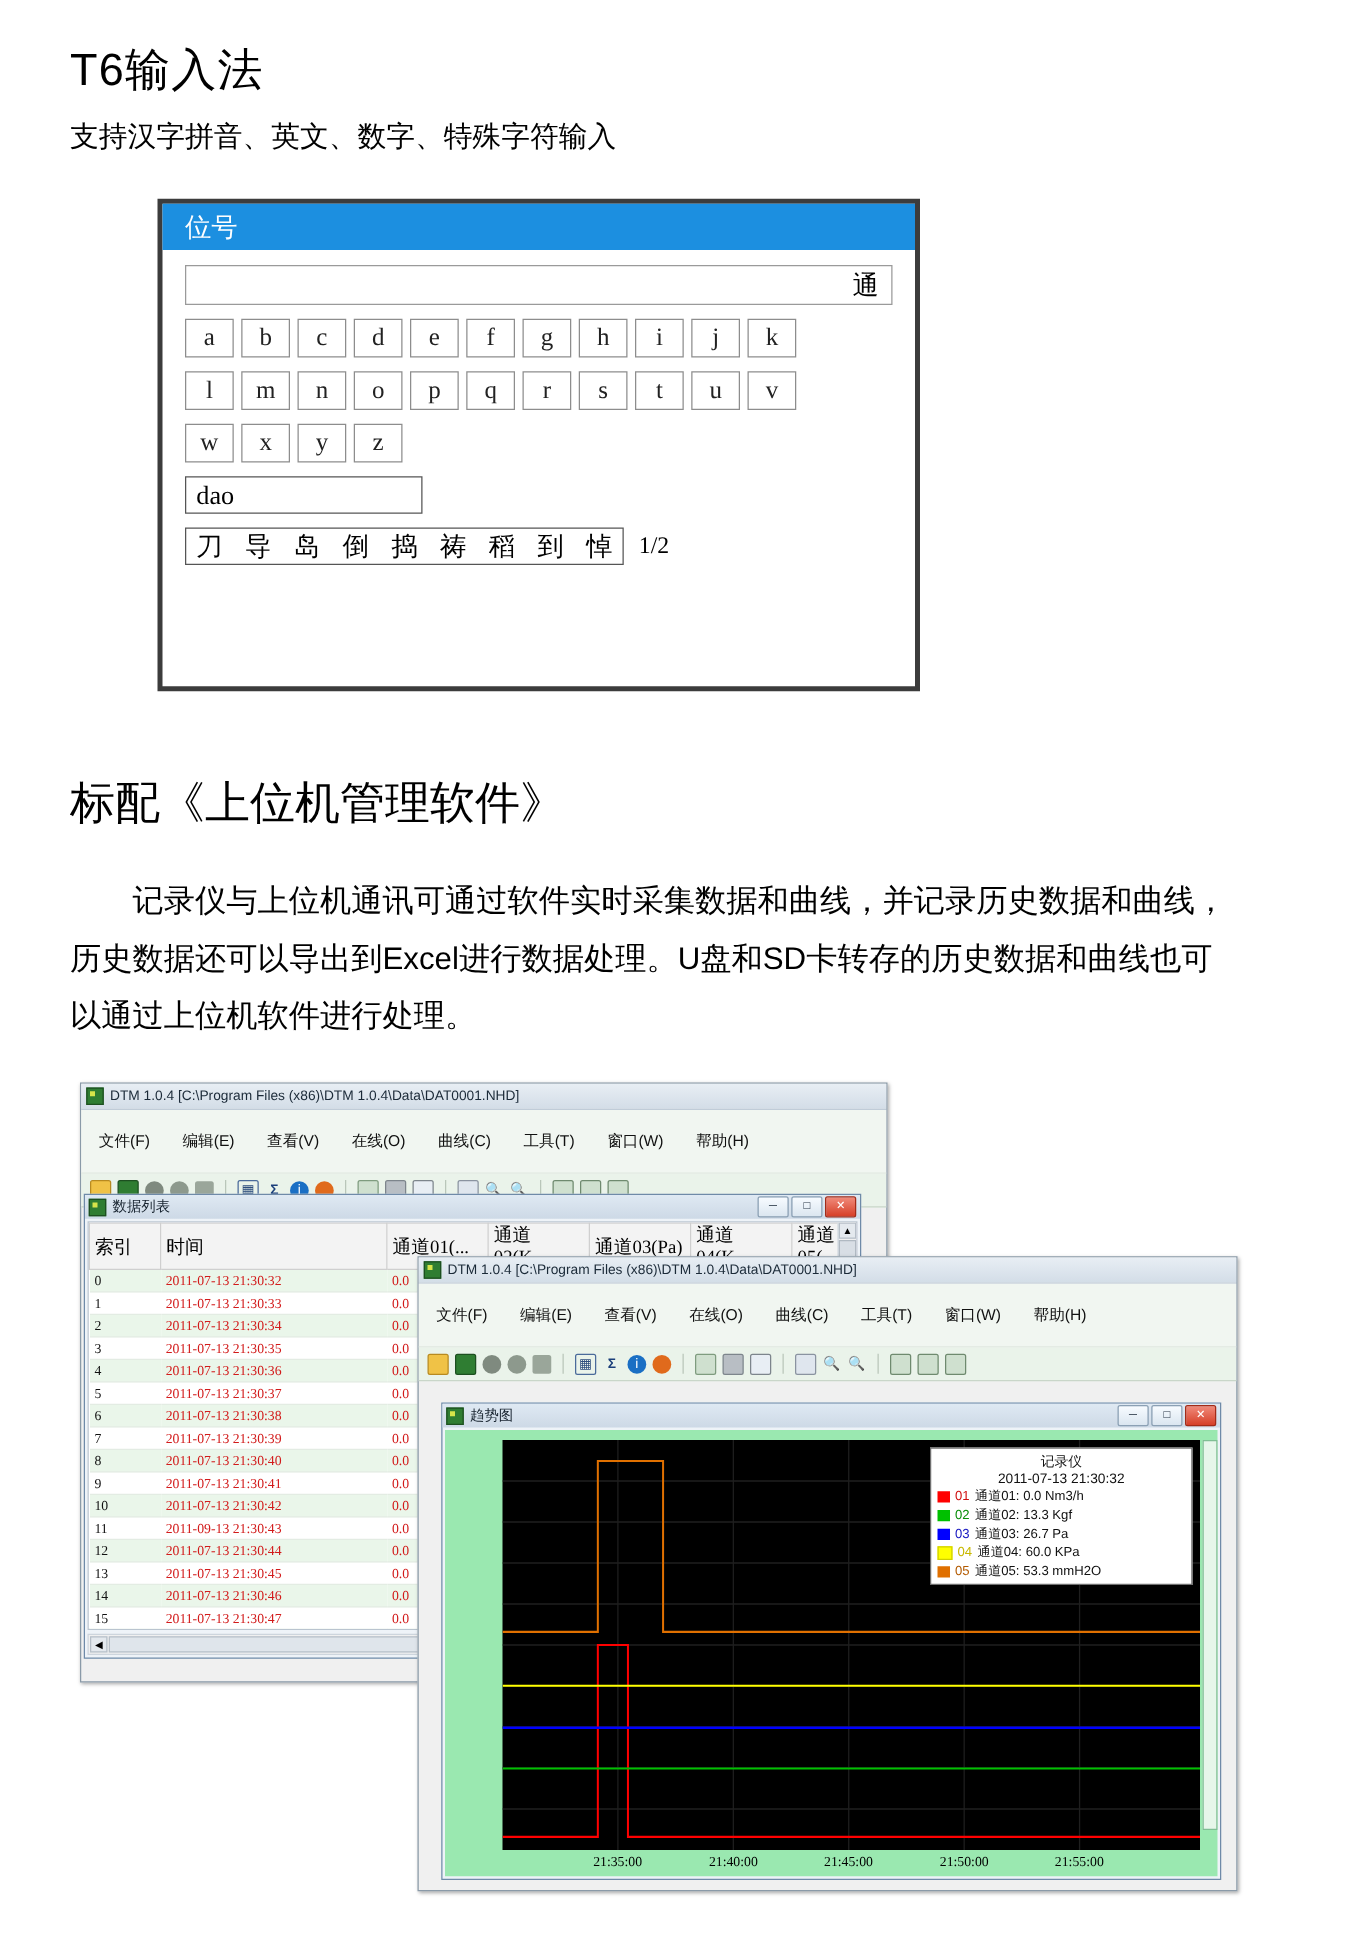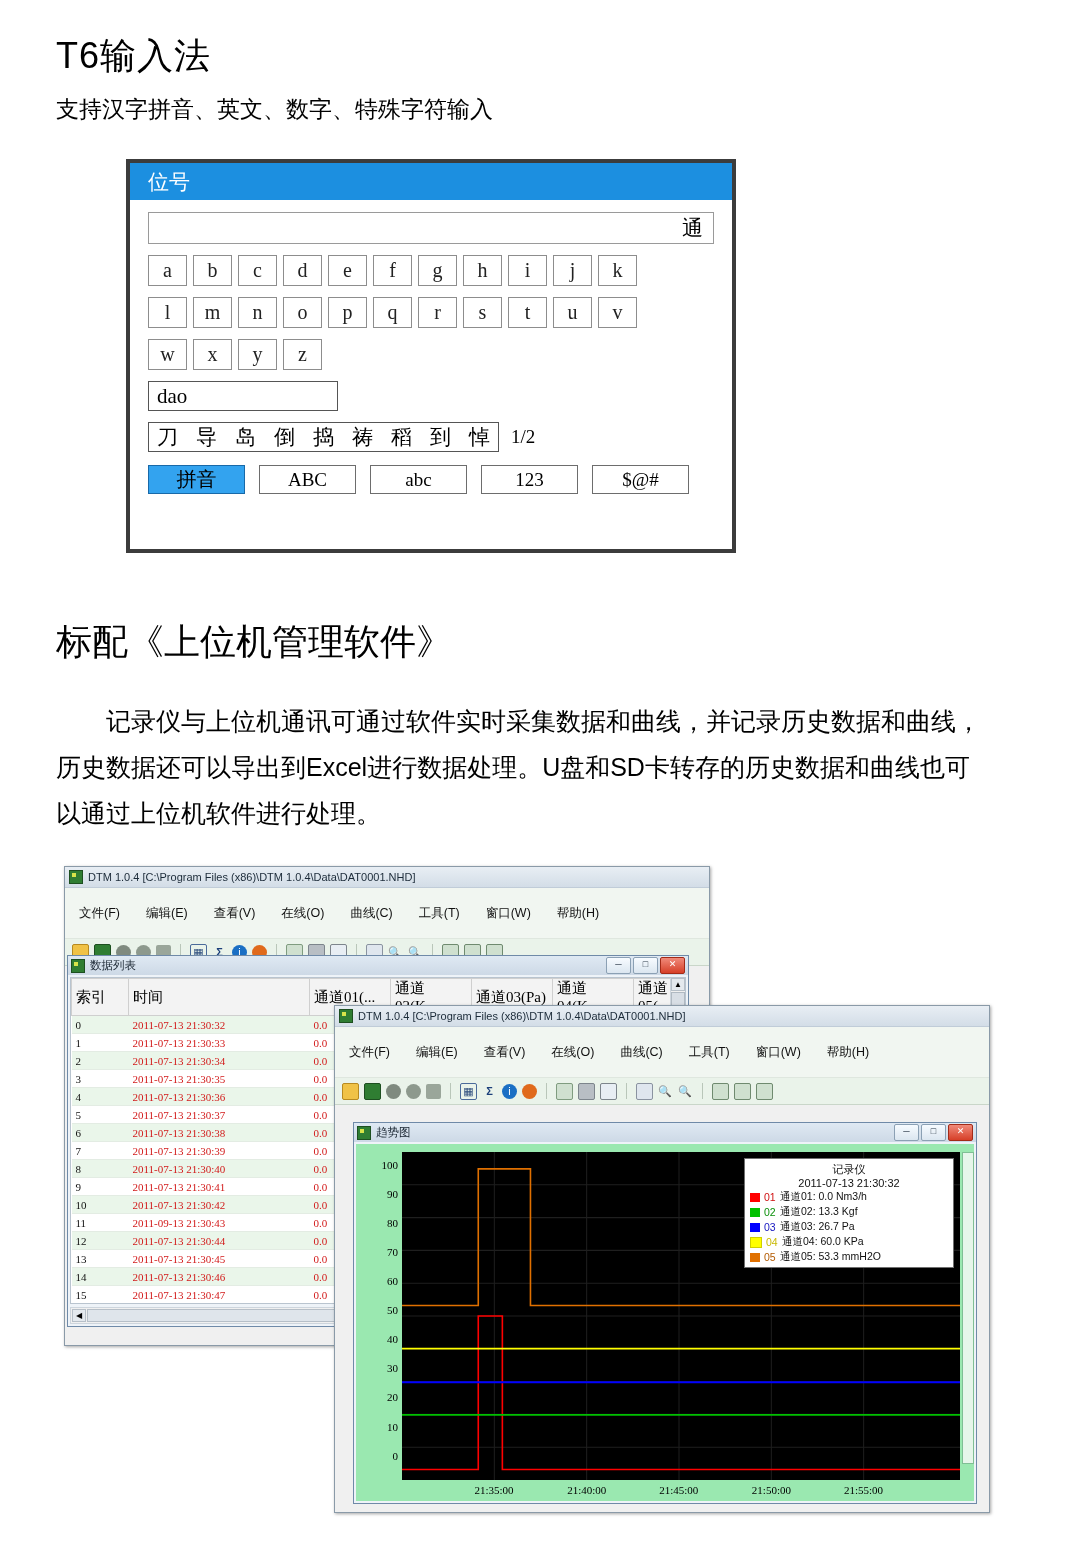--- a/index.html
+++ b/index.html
@@ -199,27 +199,20 @@
         <span>倒</span>
         <span>捣</span>
         <span>祷</span>
         <span>稻</span>
         <span>到</span>
         <span>悼</span>
       </div>
       <div class="cand-page">1/2</div>
     </div>
 
-    <div class="mode-row">
-      <div class="mode active">拼音</div>
-      <div class="mode">ABC</div>
-      <div class="mode">abc</div>
-      <div class="mode">123</div>
-      <div class="mode">$@#</div>
-    </div>
   </div>
 </div>
 
 <div class="h2">标配《上位机管理软件》</div>
 <div class="para">记录仪与上位机通讯可通过软件实时采集数据和曲线，并记录历史数据和曲线，历史数据还可以导出到Excel进行数据处理。U盘和SD卡转存的历史数据和曲线也可以通过上位机软件进行处理。</div>
 
 <div class="win" style="left:64px;top:866px;width:646px;height:480px;">
   <div class="win-title">
     <span class="mini-logo"></span>
     <span>DTM 1.0.4 [C:\Program Files (x86)\DTM 1.0.4\Data\DAT0001.NHD]</span>
@@ -490,33 +483,20 @@
       <span>趋势图</span>
       <span class="ctrl-box">
         <span class="ctrl">─</span>
         <span class="ctrl">□</span>
         <span class="ctrl close">✕</span>
       </span>
     </div>
 
     <div style="position:absolute;left:2px;top:21px;right:2px;bottom:2px;background:#9ae8b0;">
 
-      <div style="position:absolute;left:0;top:14px;width:46px;height:300px;">
-        <div class="ax-y" style="right:0;top:2.2%;">100</div>
-        <div class="ax-y" style="right:0;top:11.9%;">90</div>
-        <div class="ax-y" style="right:0;top:21.6%;">80</div>
-        <div class="ax-y" style="right:0;top:31.3%;">70</div>
-        <div class="ax-y" style="right:0;top:41.0%;">60</div>
-        <div class="ax-y" style="right:0;top:50.7%;">50</div>
-        <div class="ax-y" style="right:0;top:60.4%;">40</div>
-        <div class="ax-y" style="right:0;top:70.1%;">30</div>
-        <div class="ax-y" style="right:0;top:79.8%;">20</div>
-        <div class="ax-y" style="right:0;top:89.5%;">10</div>
-        <div class="ax-y" style="right:0;top:99.2%;">0</div>
-      </div>
 
       <div class="chart-plot" style="position:absolute;left:46px;top:8px;right:14px;height:328px;">
         <svg width="100%" height="100%" viewBox="0 0 556 312" preserveAspectRatio="none">
 
           <g stroke="#1f1f1f" stroke-width="1">
             <line x1="0" y1="31.2" x2="556" y2="31.2"></line>
               <line x1="0" y1="62.4" x2="556" y2="62.4"></line>
             <line x1="0" y1="93.6" x2="556" y2="93.6"></line>
               <line x1="0" y1="124.8" x2="556" y2="124.8"></line>
             <line x1="0" y1="156" x2="556" y2="156"></line>

